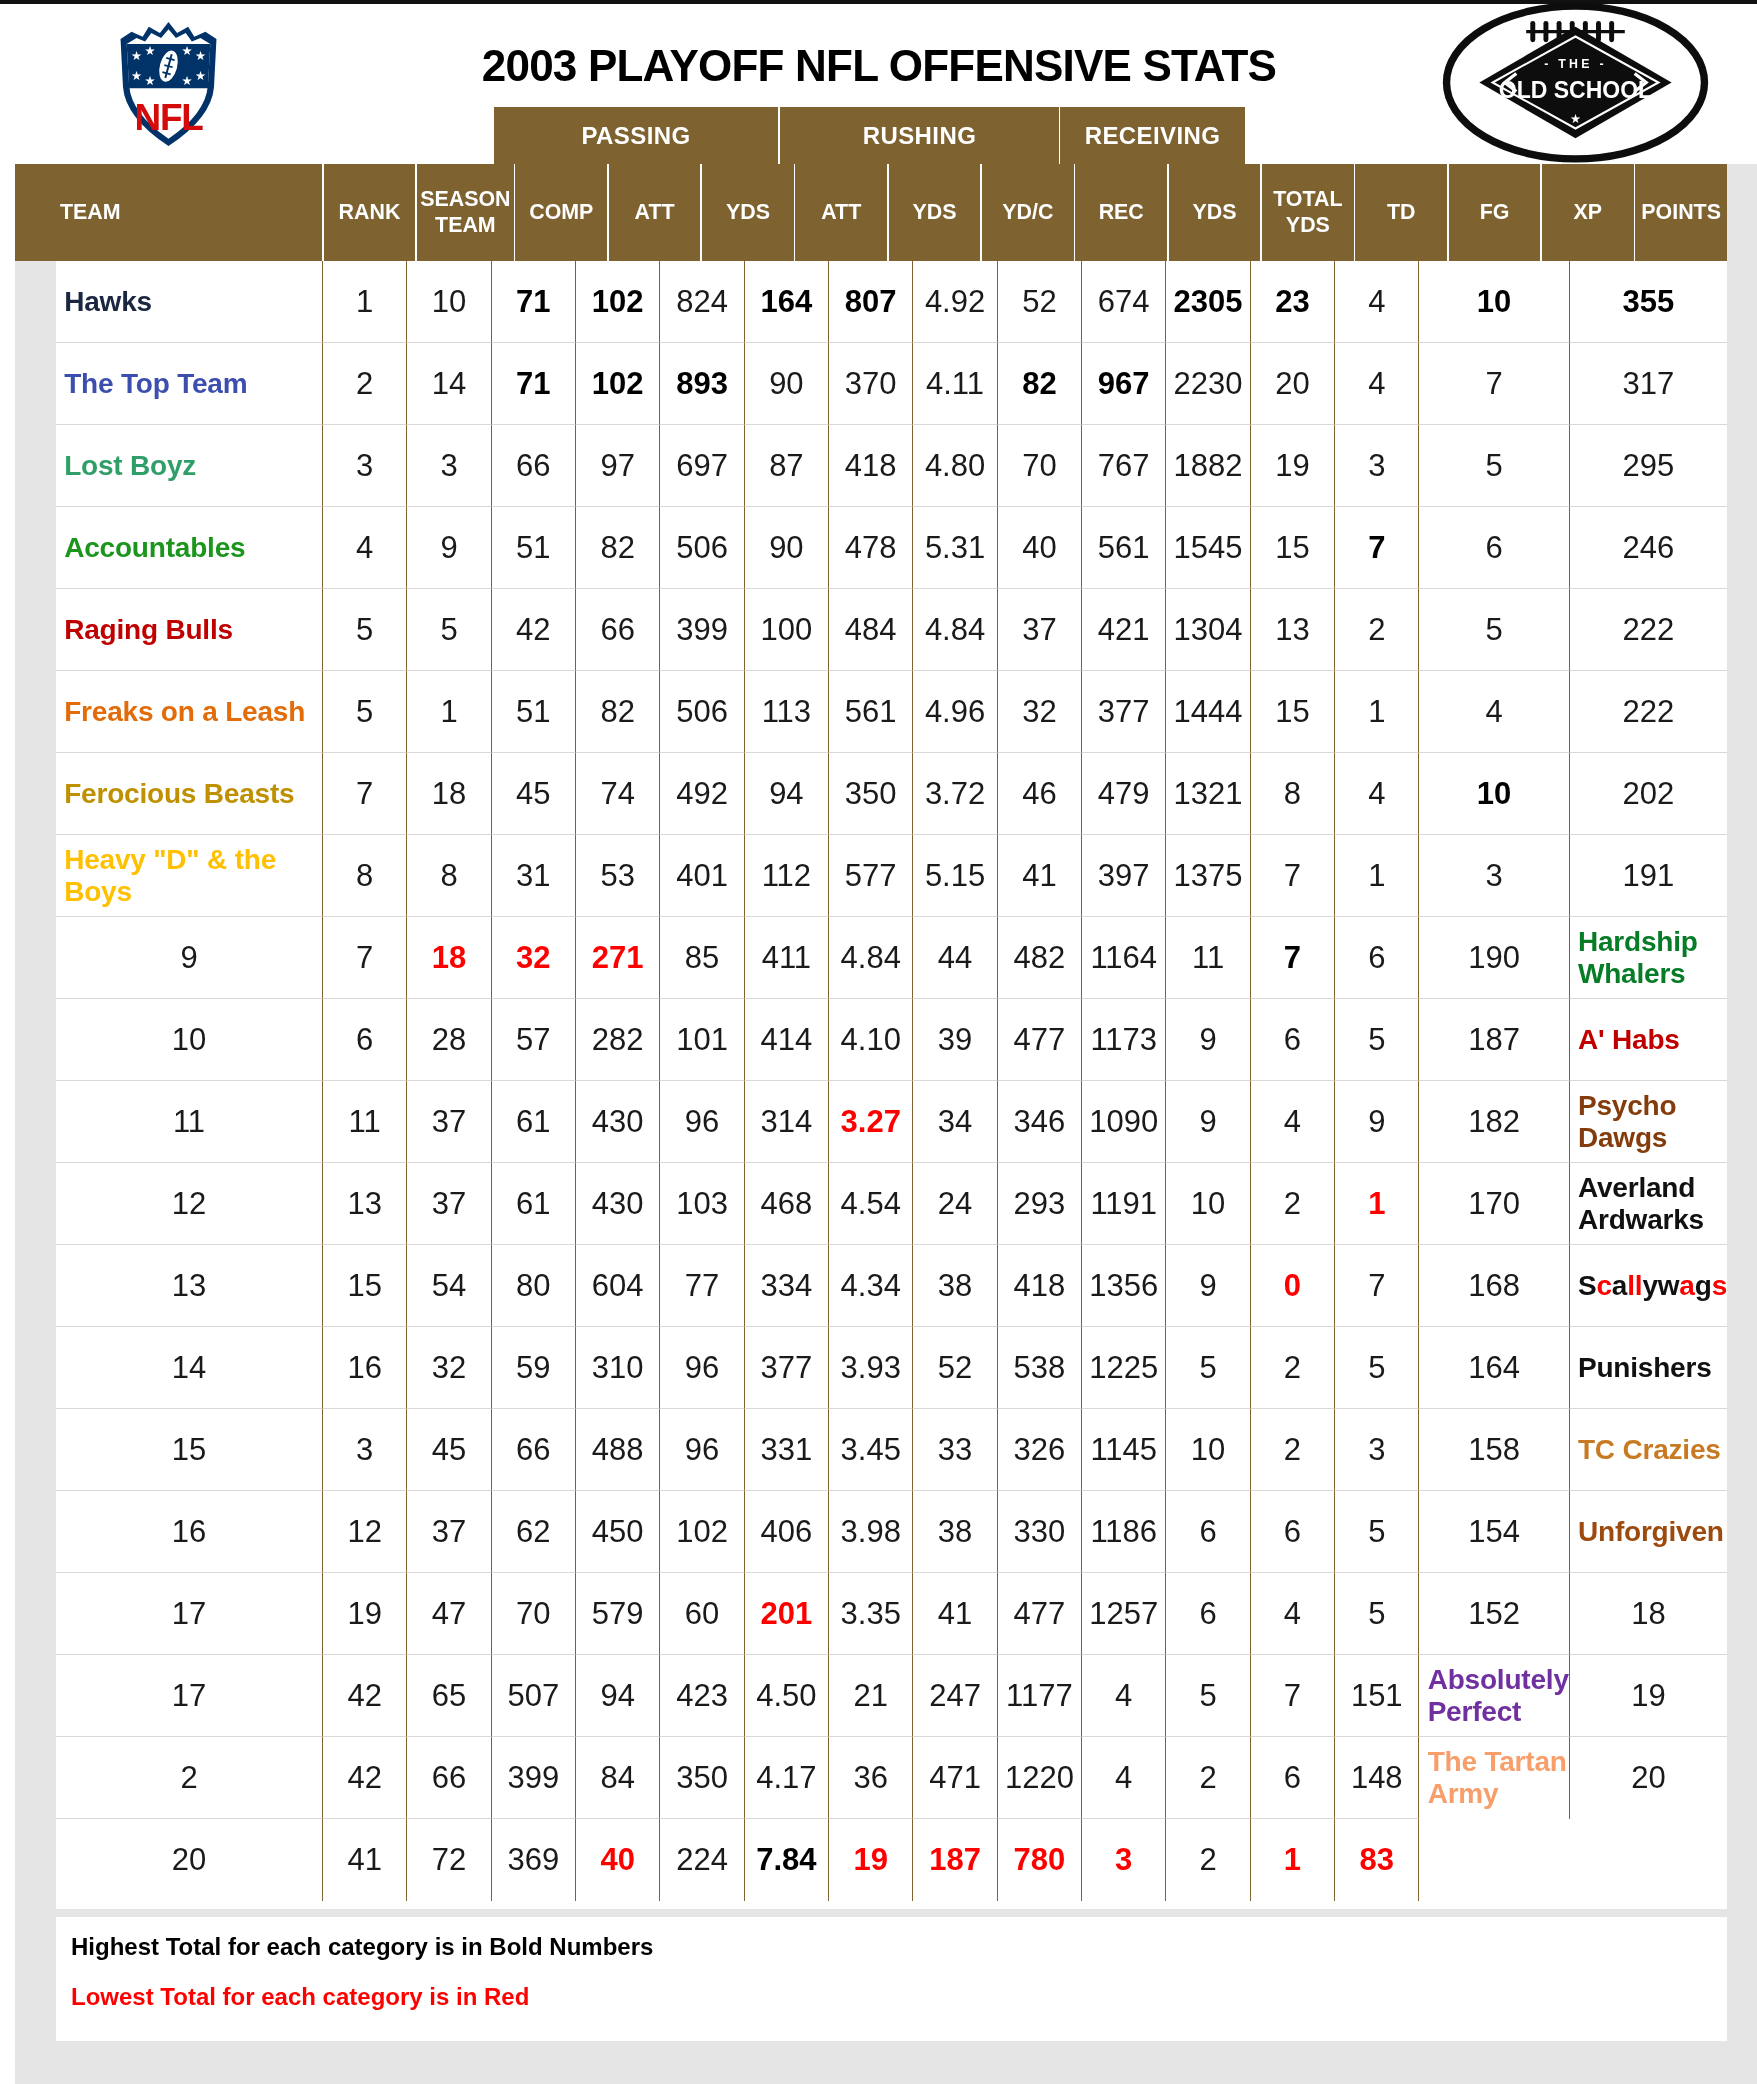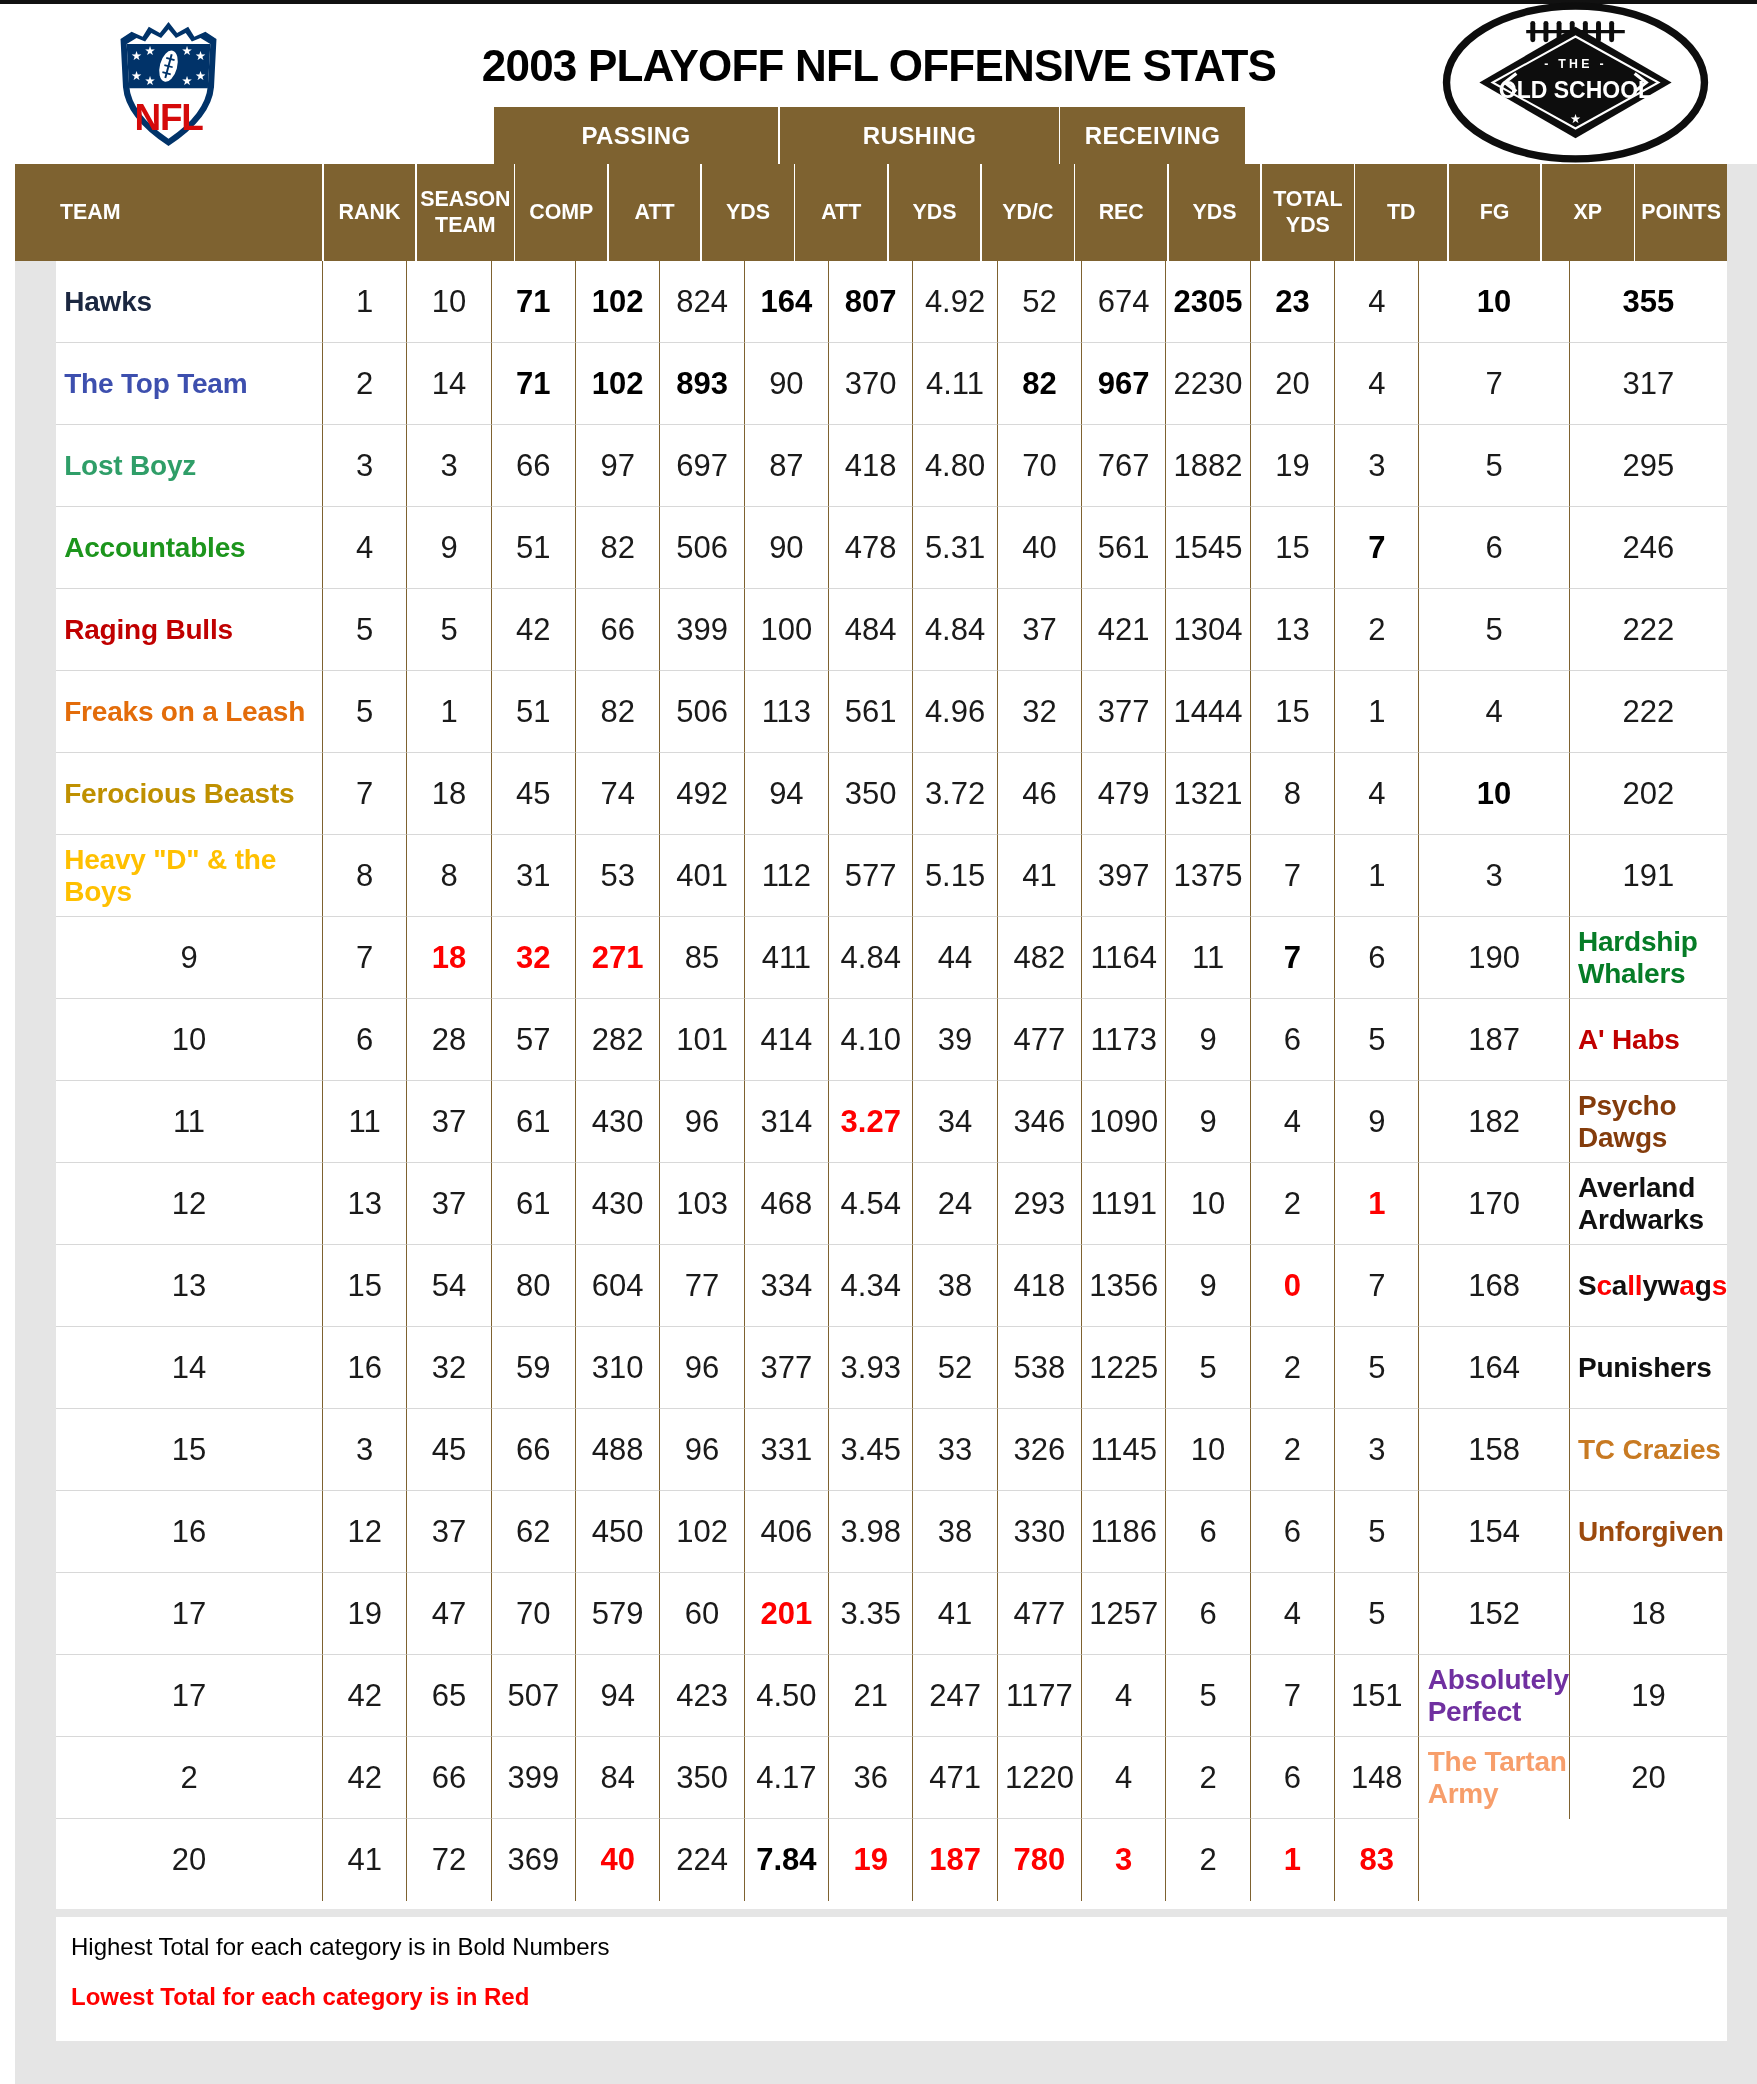--- a/index.html
+++ b/index.html
@@ -19,21 +19,21 @@
   .hcell { background:#7e6230; color:#fff; font-weight:bold; font-size:21.4px; line-height:1.2; display:flex; align-items:center; justify-content:center; text-align:center; padding:0 3.3px; }
   .hcell.team { justify-content:flex-start; padding-left:45px; }
   .data-grid { position:absolute; left:41px; top:97px; width:1671px; height:1648px; display:grid; grid-template-columns:267px repeat(15,1fr); grid-auto-rows:82px; background:#fff; }
   .cell { background:#fff; border-right:1.6px solid #7e6230; border-bottom:1.6px solid #d8d8d8; display:flex; align-items:center; justify-content:center; font-size:31px; color:#1a1a1a; }
   .cell:nth-child(16n) { border-right:none; }
   .cell.lastrow { border-bottom:none; }
   .cell.team { justify-content:flex-start; padding-left:8.2px; font-weight:bold; font-size:28px; letter-spacing:-0.2px; }
   .cell.b { font-weight:bold; color:#000; }
   .cell.r { font-weight:bold; color:#ff0000; }
   .footer-box { position:absolute; left:41px; top:1753px; width:1671px; height:124px; background:#fff; }
-  .legend1 { margin:16.4px 0 0 15px; font-size:24px; font-weight:normal; color:#000; }
+  .legend1 { margin:16.4px 0 0 15px; font-size:24px; font-weight:bold; color:#000; }
   .legend2 { margin:21.4px 0 0 15px; font-size:24px; font-weight:bold; color:#ff0000; }
 </style>
 </head>
 <body>
 
 <div class="sheet">
   <div class="topbar"></div>
 
   <div class="nfl-logo">
     <svg viewBox="0 0 100 105" width="123" height="132">

